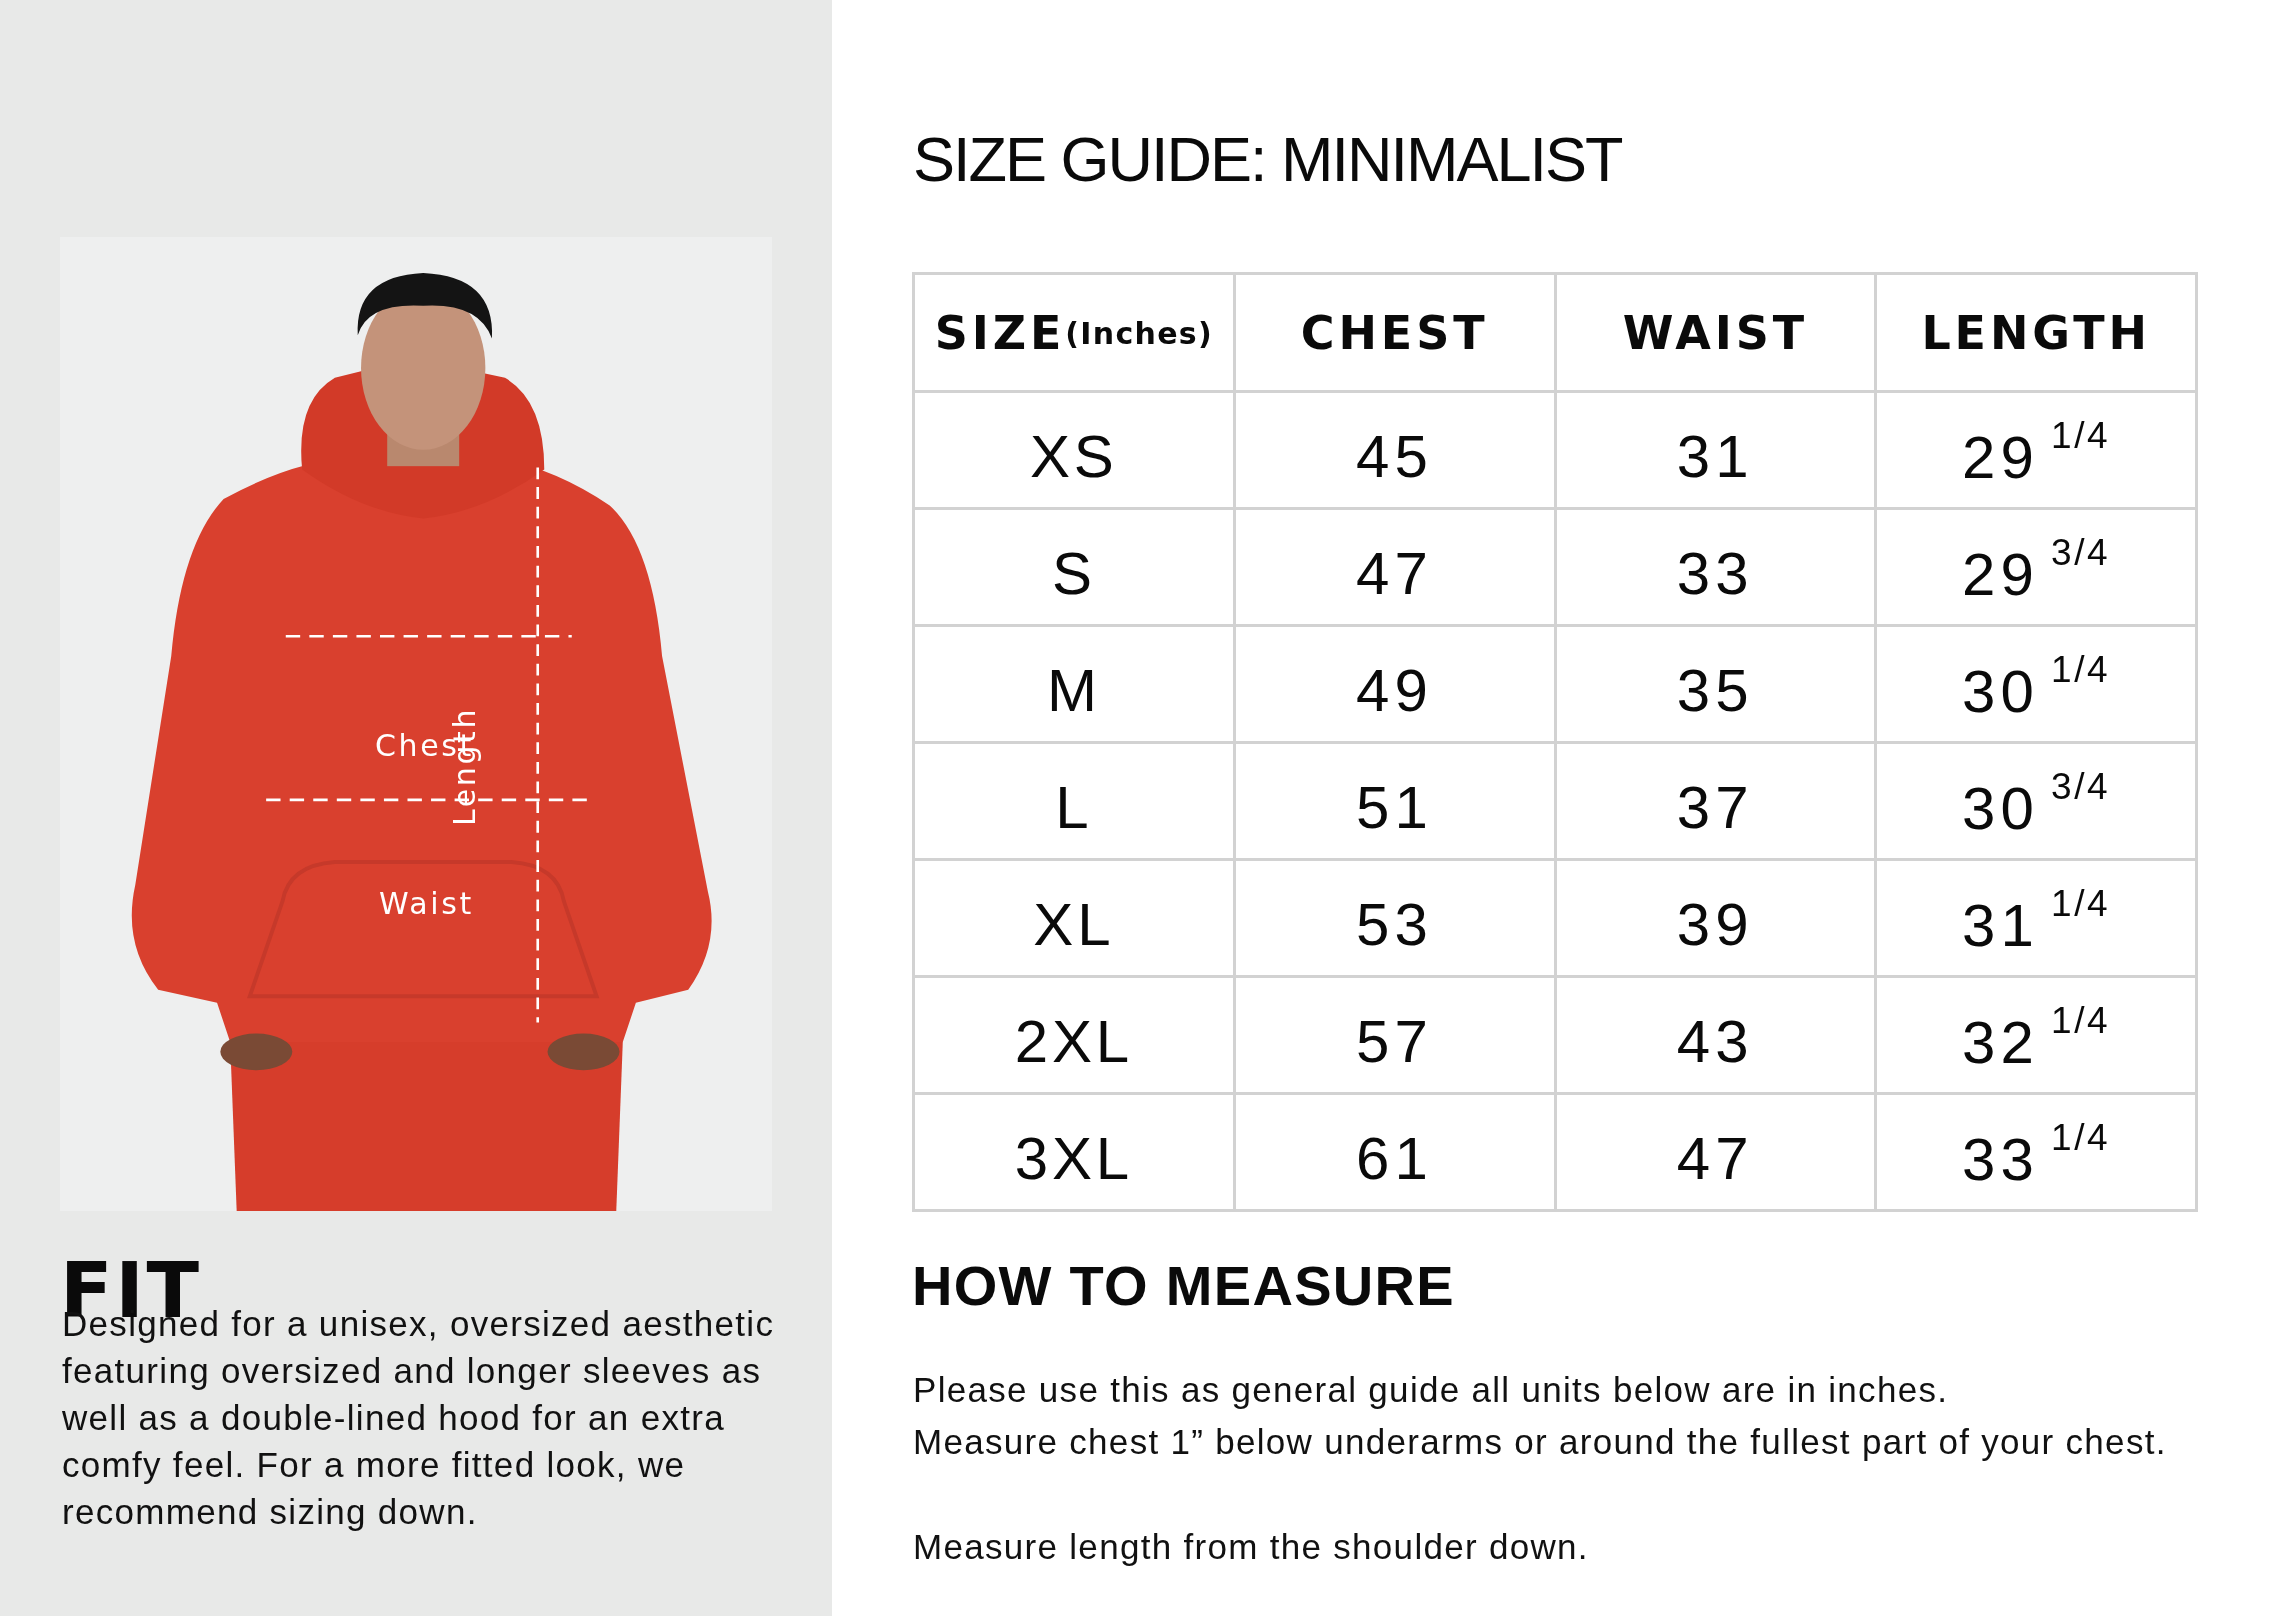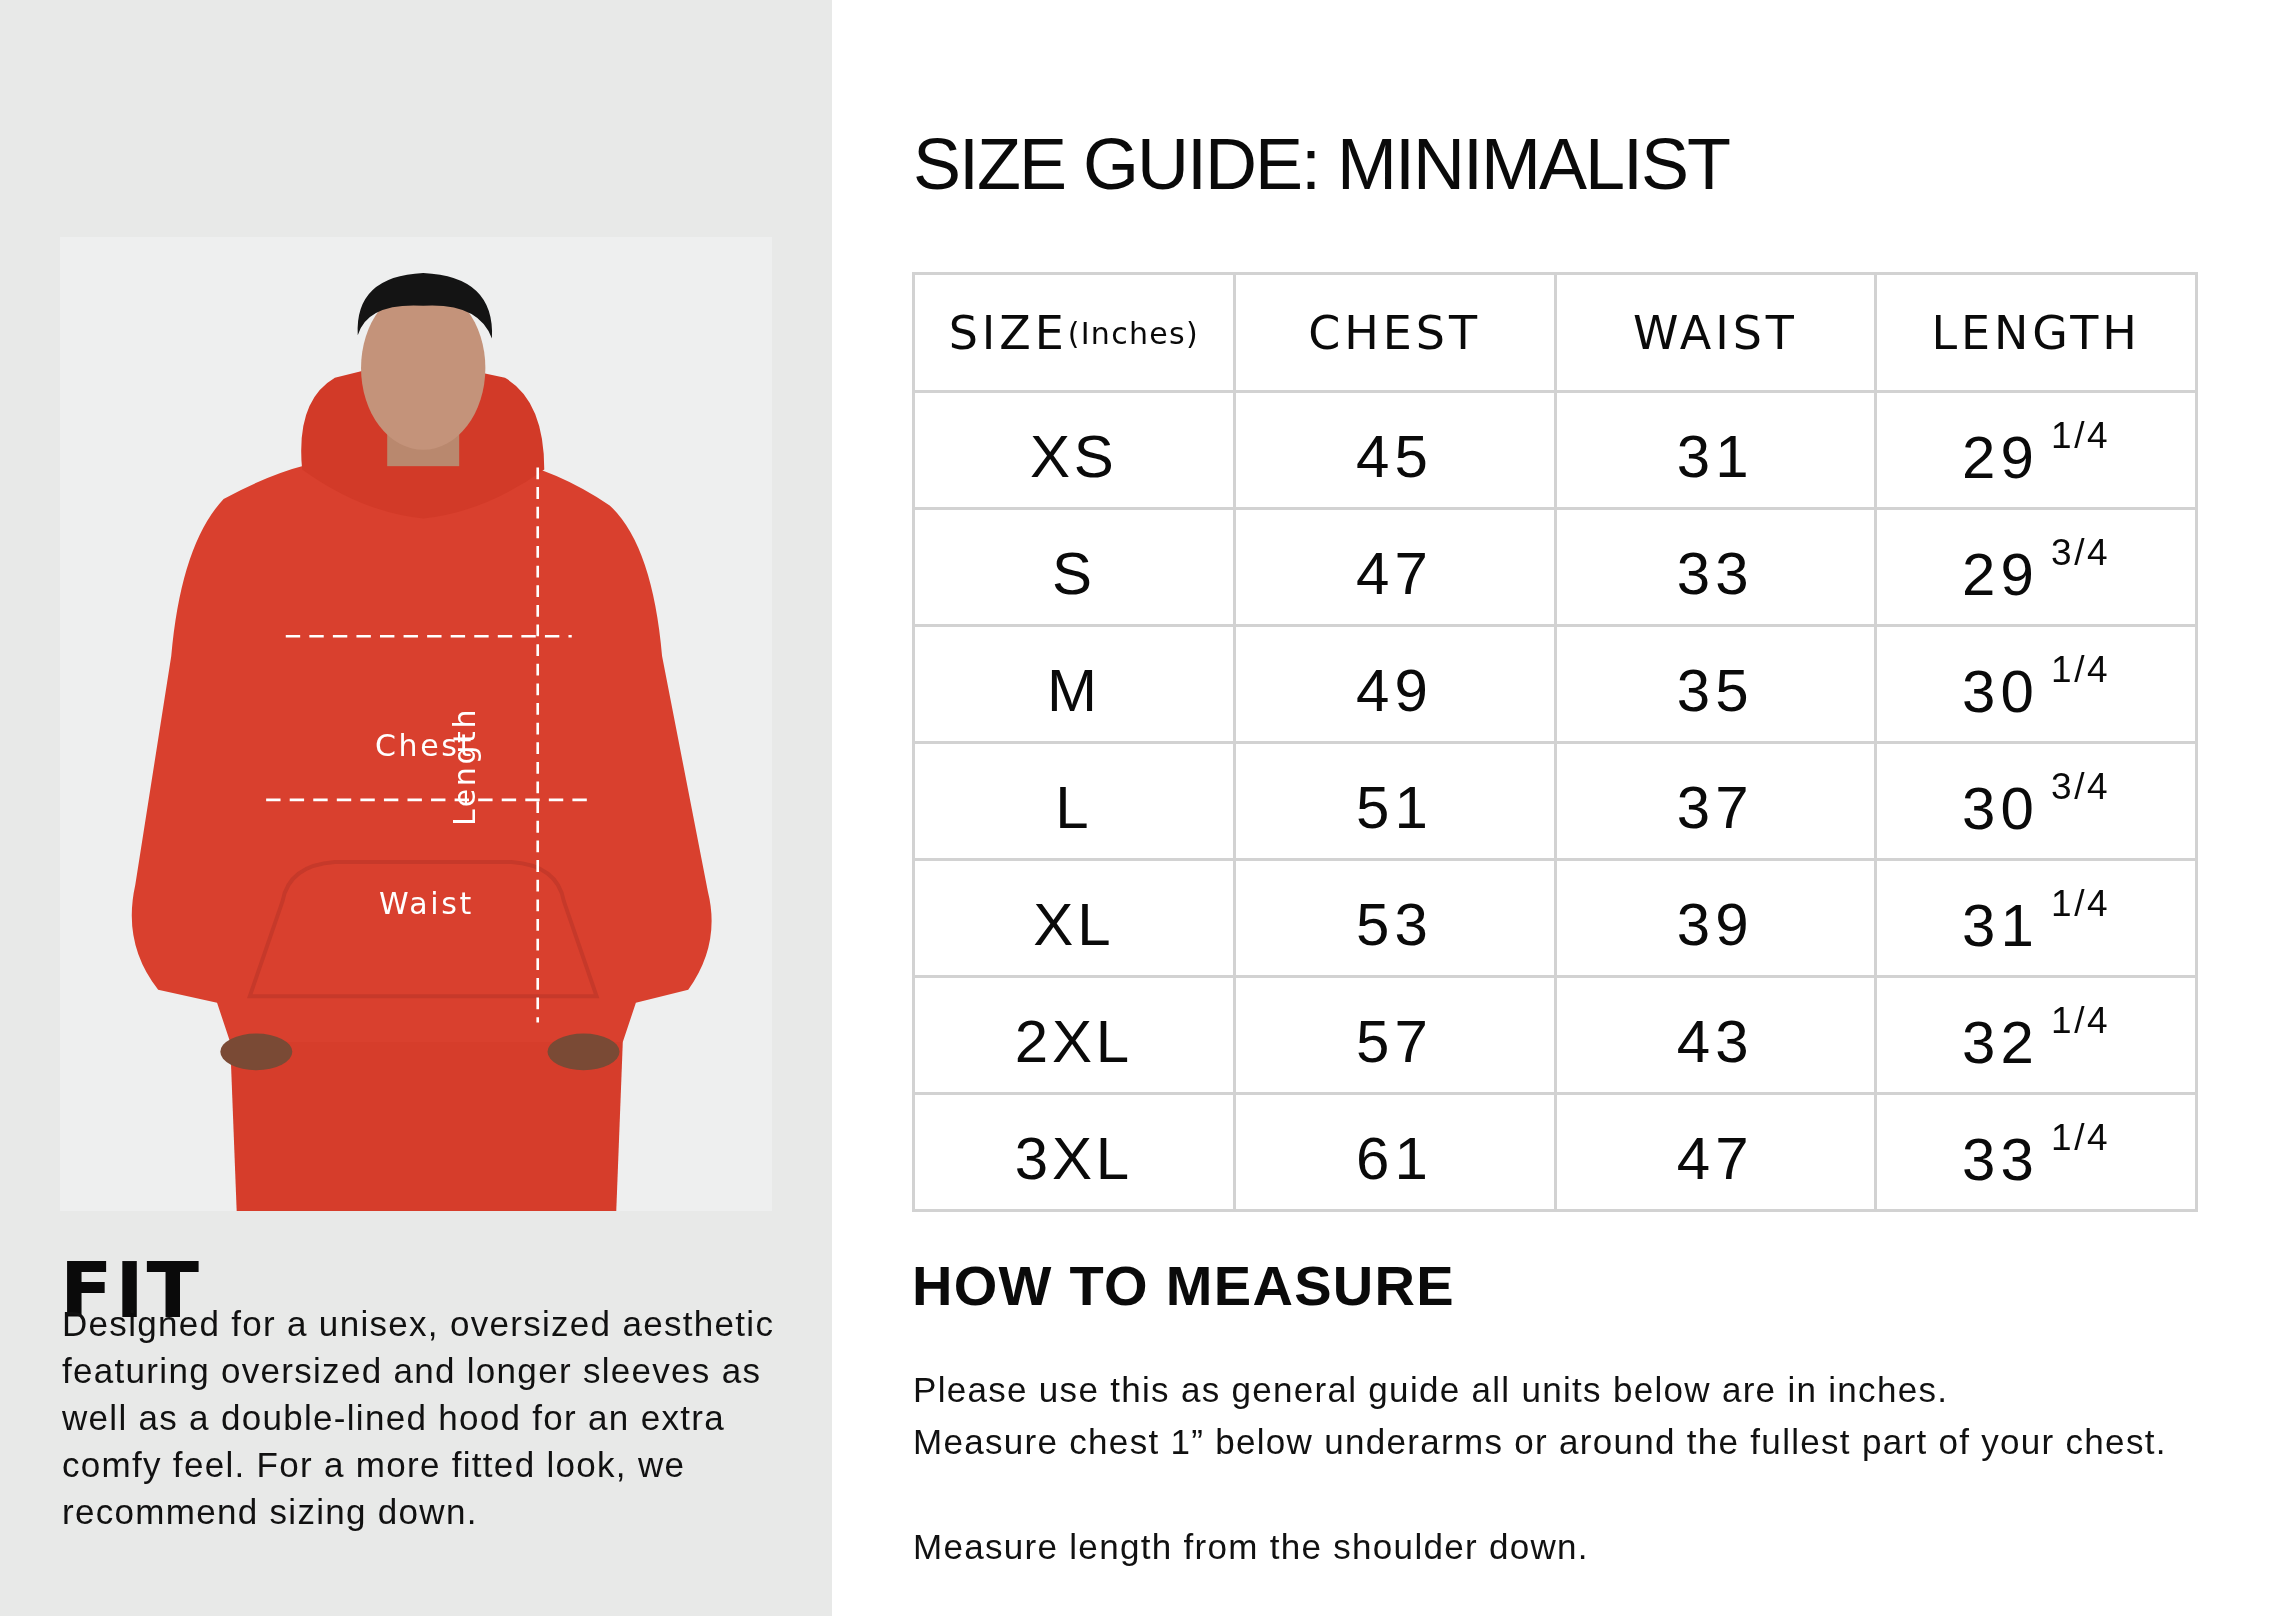--- a/index.html
+++ b/index.html
@@ -17,32 +17,32 @@
     .photo svg { position:absolute; left:0; top:0; }
     .fit-heading {
       position:absolute; left:60px; top:1240px; font-size:77px; font-weight:900;
       letter-spacing:2.6px; line-height:1; font-family:"DejaVu Sans", sans-serif;margin-top:12px;
     }
     .fit-text {
       position:absolute; left:62px; top:1300px; width:759px; font-size:35px; line-height:47px;
       letter-spacing:1.3px; color:#111;
     }
     .title {
-      position:absolute; left:913px; top:128px; font-size:72px; font-weight:500;
+      position:absolute; left:913px; top:128px; font-size:63px; font-weight:500;
       letter-spacing:-2px; line-height:1; white-space:nowrap;
     }
     table.size-table {
       position:absolute; left:912px; top:272px; width:1286px; height:940px;
       border-collapse:collapse; table-layout:fixed;
     }
     .size-table td, .size-table th {
       border:3.3px solid #d2d2d2; text-align:center; vertical-align:middle; padding:0;
     }
     .size-table th {
-      font-size:46px; font-weight:400; letter-spacing:3.9px; height:115px;
+      font-size:46px; font-weight:700; letter-spacing:3.9px; height:115px;
       font-family:"DejaVu Sans", sans-serif;
     }
     .size-table th .unit { font-size:30px; letter-spacing:1.3px; vertical-align:5.2px; }
     .size-table td { font-size:60px; letter-spacing:5.2px; font-weight:400; }
     .size-table td.size-cell { letter-spacing:3.9px; }
     .size-table td .frac { font-size:37px; vertical-align:23.6px; margin-left:11.8px; letter-spacing:2.6px; }
     .size-table td .num { position:relative; top:6.5px; }
     .measure-heading {
       position:absolute; left:912px; top:1258px; font-size:56px; font-weight:900;
       letter-spacing:1.3px; line-height:1; white-space:nowrap; font-family:Liberation Sans, sans-serif;

